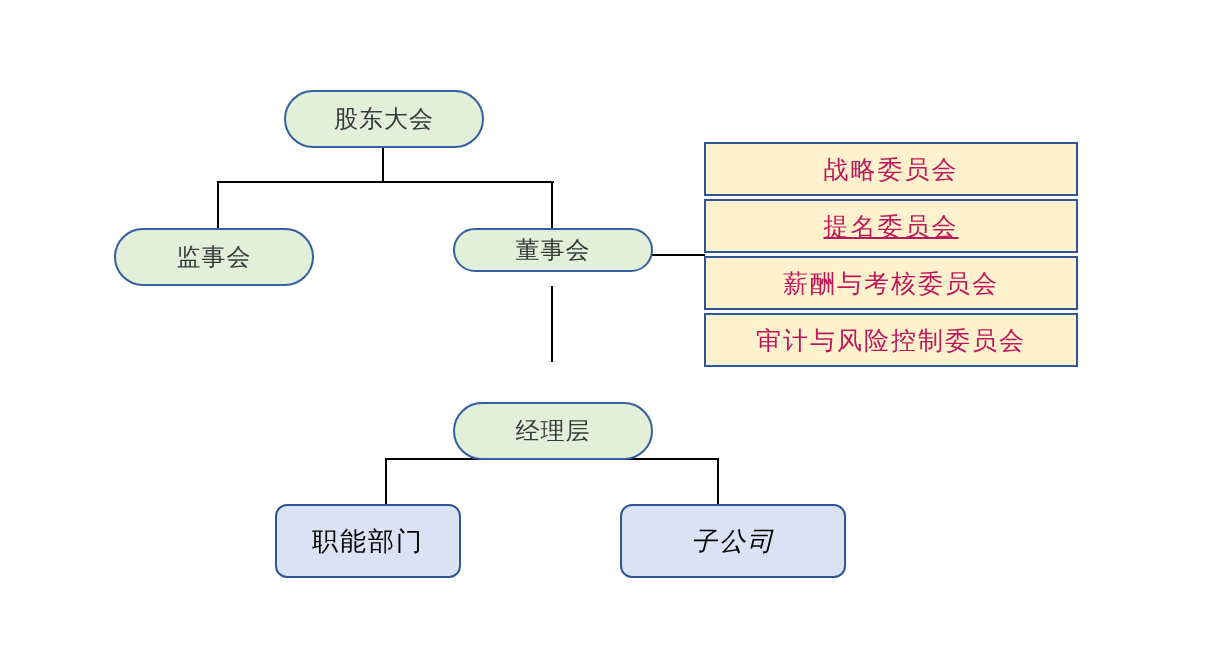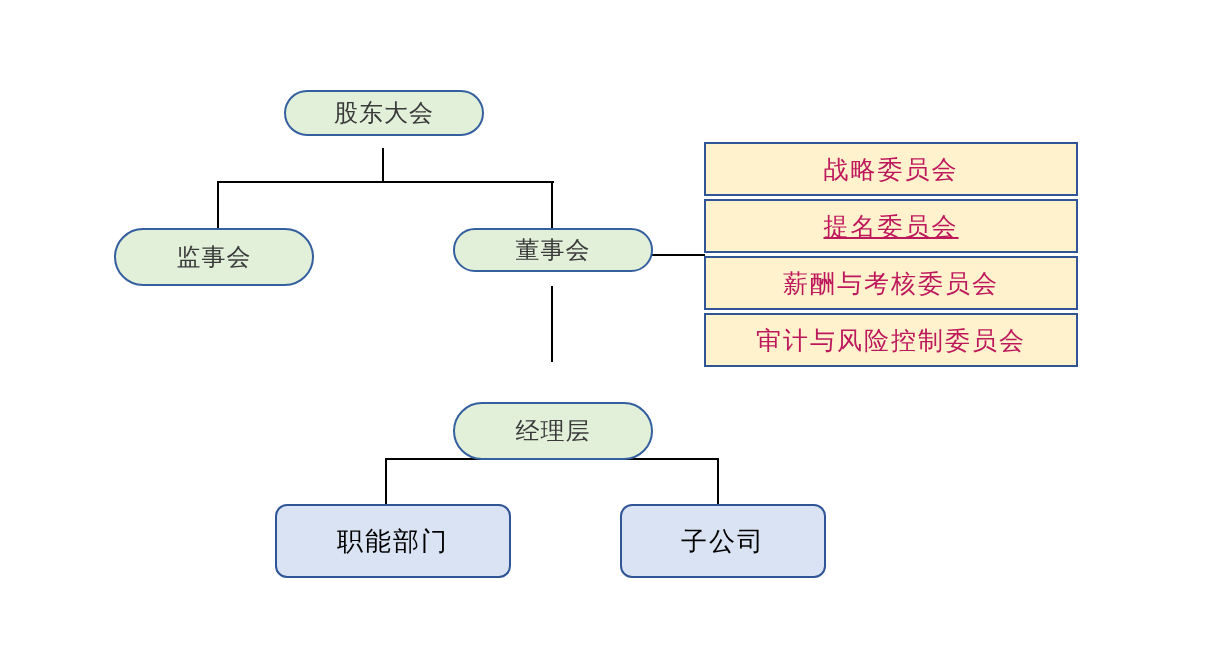--- a/index.html
+++ b/index.html
@@ -71,21 +71,21 @@
   <div class="line" style="left:217px; top:181px; width:337px; height:2px;"></div>
   <div class="line" style="left:217px; top:181px; width:2px; height:47px;"></div>
   <div class="line" style="left:551px; top:181px; width:2px; height:47px;"></div>
   <div class="line" style="left:652px; top:254px; width:53px; height:2px;"></div>
   <div class="line" style="left:551px; top:286px; width:2px; height:76px;"></div>
   <div class="line" style="left:551px; top:420px; width:2px; height:40px;"></div>
   <div class="line" style="left:385px; top:458px; width:334px; height:2px;"></div>
   <div class="line" style="left:385px; top:458px; width:2px; height:46px;"></div>
   <div class="line" style="left:717px; top:458px; width:2px; height:46px;"></div>
 
-  <div class="node pill" style="left:284px; top:90px; width:200px; height:46px;">
+  <div class="node pill" style="left:284px; top:90px; width:200px; height:58px;">
     <span>股东大会</span>
   </div>
 
   <div class="node pill" style="left:114px; top:228px; width:200px; height:58px;">
     <span>监事会</span>
   </div>
 
   <div class="node pill" style="left:453px; top:228px; width:200px; height:44px;">
     <span>董事会</span>
   </div>
@@ -100,21 +100,21 @@
   <div class="committee-row" style="top:199px;text-decoration:underline;">
     <span>提名委员会</span>
   </div>
   <div class="committee-row" style="top:256px;">
     <span>薪酬与考核委员会</span>
   </div>
   <div class="committee-row" style="top:313px;">
     <span>审计与风险控制委员会</span>
   </div>
 
-  <div class="node bluebox" style="left:275px; top:504px; width:236px; height:74px;">
+  <div class="node bluebox" style="left:275px; top:504px; width:186px; height:74px;">
     <span>职能部门</span>
   </div>
 
-  <div class="node bluebox" style="left:620px; top:504px; width:206px; height:74px;">
+  <div class="node bluebox" style="left:620px; top:504px; width:226px; height:74px;font-style:italic;">
     <span>子公司</span>
   </div>
 
 </div>
 
 </body></html>

